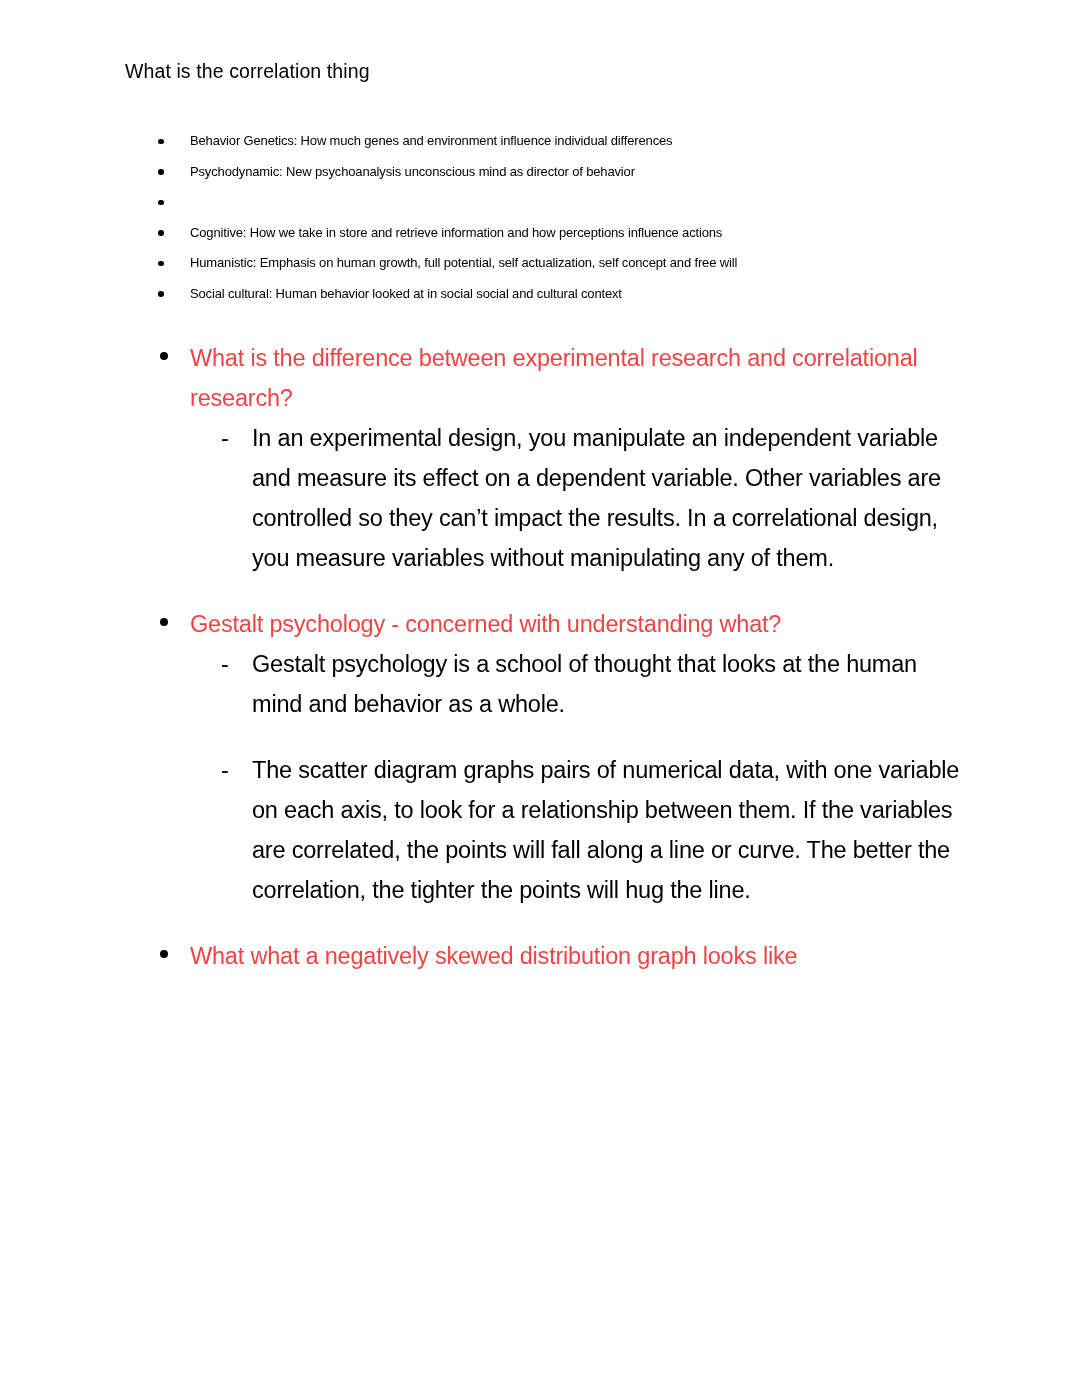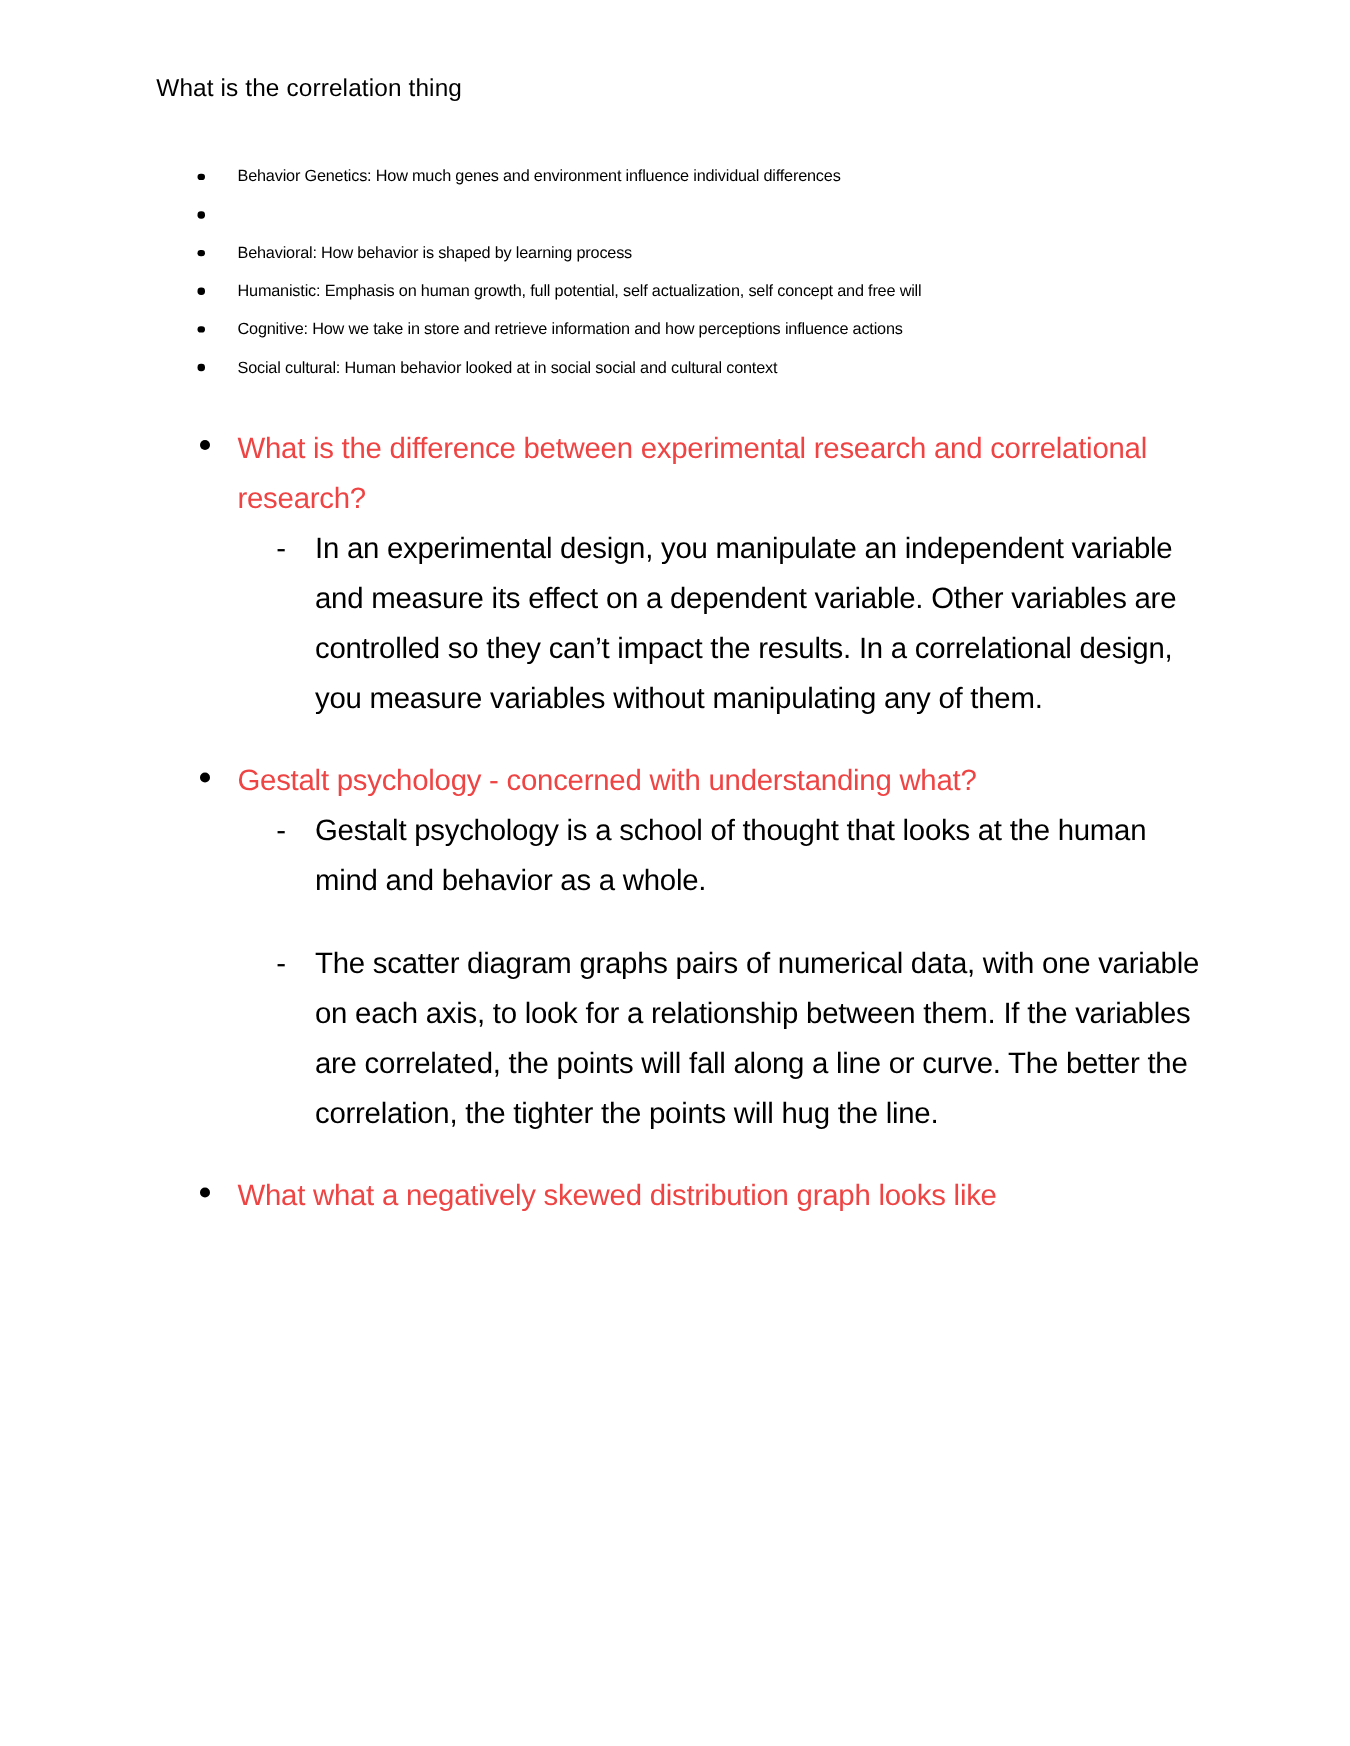--- a/index.html
+++ b/index.html
@@ -140,32 +140,32 @@
 
   <div class="body-region">
 
     <ul class="small-list cond">
       <li class="small-item">
         <span class="bullet-dot"></span>
         <span>Behavior Genetics: How much genes and environment influence individual differences</span>
       </li>
       <li class="small-item">
         <span class="bullet-dot"></span>
-      </li>
-      <li class="small-item">
-        <span class="bullet-dot"></span>
-        <span>Behavioral: How behavior is shaped by learning process</span>
+        <span>Psychodynamic: New psychoanalysis unconscious mind as director of behavior</span>
+      </li>
+      <li class="small-item">
+        <span class="bullet-dot"></span>
+      </li>
+      <li class="small-item">
+        <span class="bullet-dot"></span>
+        <span>Cognitive: How we take in store and retrieve information and how perceptions influence actions</span>
       </li>
       <li class="small-item">
         <span class="bullet-dot"></span>
         <span>Humanistic: Emphasis on human growth, full potential, self actualization, self concept and free will</span>
-      </li>
-      <li class="small-item">
-        <span class="bullet-dot"></span>
-        <span>Cognitive: How we take in store and retrieve information and how perceptions influence actions</span>
       </li>
       <li class="small-item">
         <span class="bullet-dot"></span>
         <span>Social cultural: Human behavior looked at in social social and cultural context</span>
       </li>
     </ul>
 
     <div class="gap-lg"></div>
 
     <div class="section">

